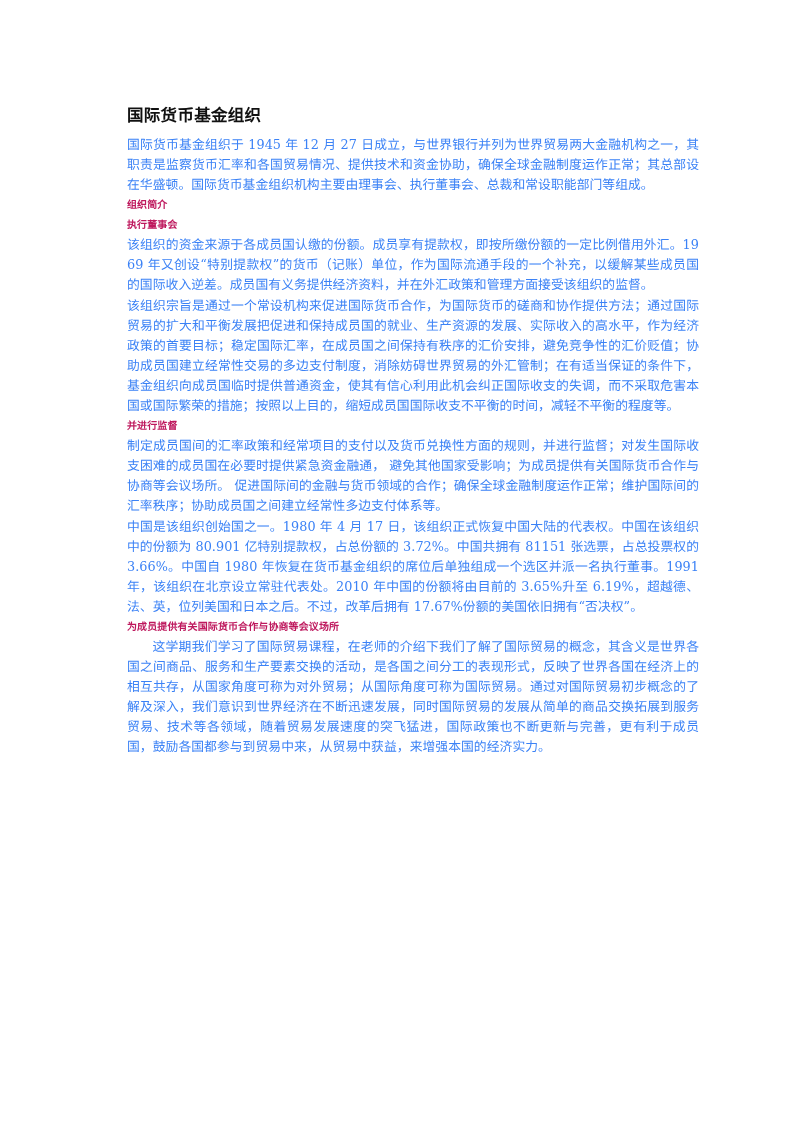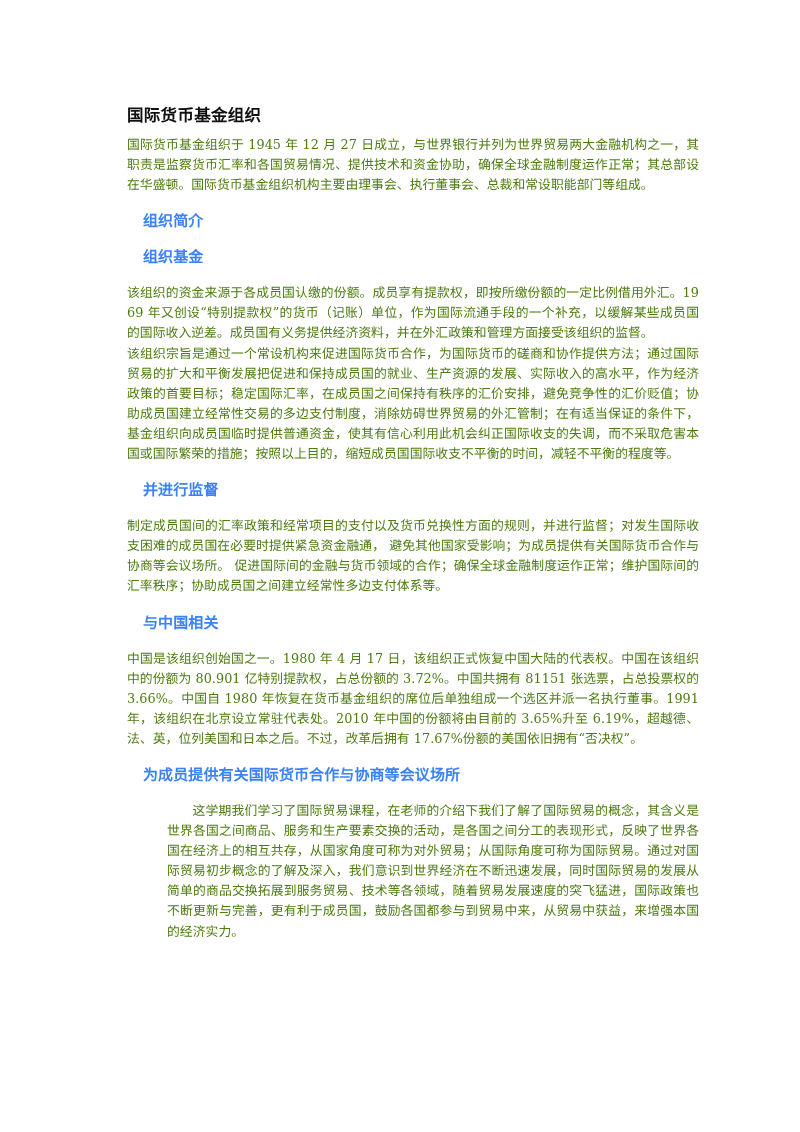--- a/index.html
+++ b/index.html
@@ -40,66 +40,64 @@
     font-size: 16.5px;
     line-height: 24px;
     letter-spacing: 0.3px;
     margin: 0 0 7px 0;
     color: #111111;
   }
 
   .section-heading {
     font-family: "DejaVu Sans", "Liberation Sans", sans-serif;
     font-weight: bold;
-    font-size: 15px;
+    font-size: 10px;
     line-height: 20px;
     letter-spacing: 0.1px;
-    margin: 16px;
-    color: #3b82f6;
+    margin: 0;
+    color: #be185d;
     white-space: pre-wrap;
   }
 
   .body-para {
     font-family: "DejaVu Serif", "Liberation Serif", serif;
     font-size: 12.8px;
     line-height: 20.1px;
     margin: 0;
     text-align: justify;
     text-justify: inter-ideograph;
-    color: #4d7c0f;
+    color: #3b82f6;
     white-space: pre-wrap;
     word-break: break-all;
     letter-spacing: 0.05px;
   }
 
   .body-para.indent {
     text-indent: 2em;
-    margin-left: 40px;
   }
 </style>
 </head>
 <body>
 
 <div class="page">
   <div class="content">
 
     <h1 class="doc-title">国际货币基金组织</h1>
 
     <p class="body-para">国际货币基金组织于 1945 年 12 月 27 日成立，与世界银行并列为世界贸易两大金融机构之一，其职责是监察货币汇率和各国贸易情况、提供技术和资金协助，确保全球金融制度运作正常；其总部设在华盛顿。国际货币基金组织机构主要由理事会、执行董事会、总裁和常设职能部门等组成。</p>
 
     <h2 class="section-heading">组织简介</h2>
 
-    <h2 class="section-heading">组织基金</h2>
+    <h2 class="section-heading">执行董事会</h2>
     <p class="body-para">该组织的资金来源于各成员国认缴的份额。成员享有提款权，即按所缴份额的一定比例借用外汇。1969 年又创设“特别提款权”的货币（记账）单位，作为国际流通手段的一个补充，以缓解某些成员国的国际收入逆差。成员国有义务提供经济资料，并在外汇政策和管理方面接受该组织的监督。</p>
 
     <p class="body-para">该组织宗旨是通过一个常设机构来促进国际货币合作，为国际货币的磋商和协作提供方法；通过国际贸易的扩大和平衡发展把促进和保持成员国的就业、生产资源的发展、实际收入的高水平，作为经济政策的首要目标；稳定国际汇率，在成员国之间保持有秩序的汇价安排，避免竞争性的汇价贬值；协助成员国建立经常性交易的多边支付制度，消除妨碍世界贸易的外汇管制；在有适当保证的条件下，基金组织向成员国临时提供普通资金，使其有信心利用此机会纠正国际收支的失调，而不采取危害本国或国际繁荣的措施；按照以上目的，缩短成员国国际收支不平衡的时间，减轻不平衡的程度等。</p>
 
     <h2 class="section-heading">并进行监督</h2>
     <p class="body-para">制定成员国间的汇率政策和经常项目的支付以及货币兑换性方面的规则，并进行监督；对发生国际收支困难的成员国在必要时提供紧急资金融通， 避免其他国家受影响；为成员提供有关国际货币合作与协商等会议场所。 促进国际间的金融与货币领域的合作；确保全球金融制度运作正常；维护国际间的汇率秩序；协助成员国之间建立经常性多边支付体系等。</p>
 
-    <h2 class="section-heading">与中国相关</h2>
     <p class="body-para">中国是该组织创始国之一。1980 年 4 月 17 日，该组织正式恢复中国大陆的代表权。中国在该组织中的份额为 80.901 亿特别提款权，占总份额的 3.72%。中国共拥有 81151 张选票，占总投票权的 3.66%。中国自 1980 年恢复在货币基金组织的席位后单独组成一个选区并派一名执行董事。1991 年，该组织在北京设立常驻代表处。2010 年中国的份额将由目前的 3.65%升至 6.19%，超越德、法、英，位列美国和日本之后。不过，改革后拥有 17.67%份额的美国依旧拥有“否决权”。</p>
 
     <h2 class="section-heading">为成员提供有关国际货币合作与协商等会议场所</h2>
     <p class="body-para indent">这学期我们学习了国际贸易课程，在老师的介绍下我们了解了国际贸易的概念，其含义是世界各国之间商品、服务和生产要素交换的活动，是各国之间分工的表现形式，反映了世界各国在经济上的相互共存，从国家角度可称为对外贸易；从国际角度可称为国际贸易。通过对国际贸易初步概念的了解及深入，我们意识到世界经济在不断迅速发展，同时国际贸易的发展从简单的商品交换拓展到服务贸易、技术等各领域，随着贸易发展速度的突飞猛进，国际政策也不断更新与完善，更有利于成员国，鼓励各国都参与到贸易中来，从贸易中获益，来增强本国的经济实力。</p>
 
   </div>
 </div>
 
 </body></html>

